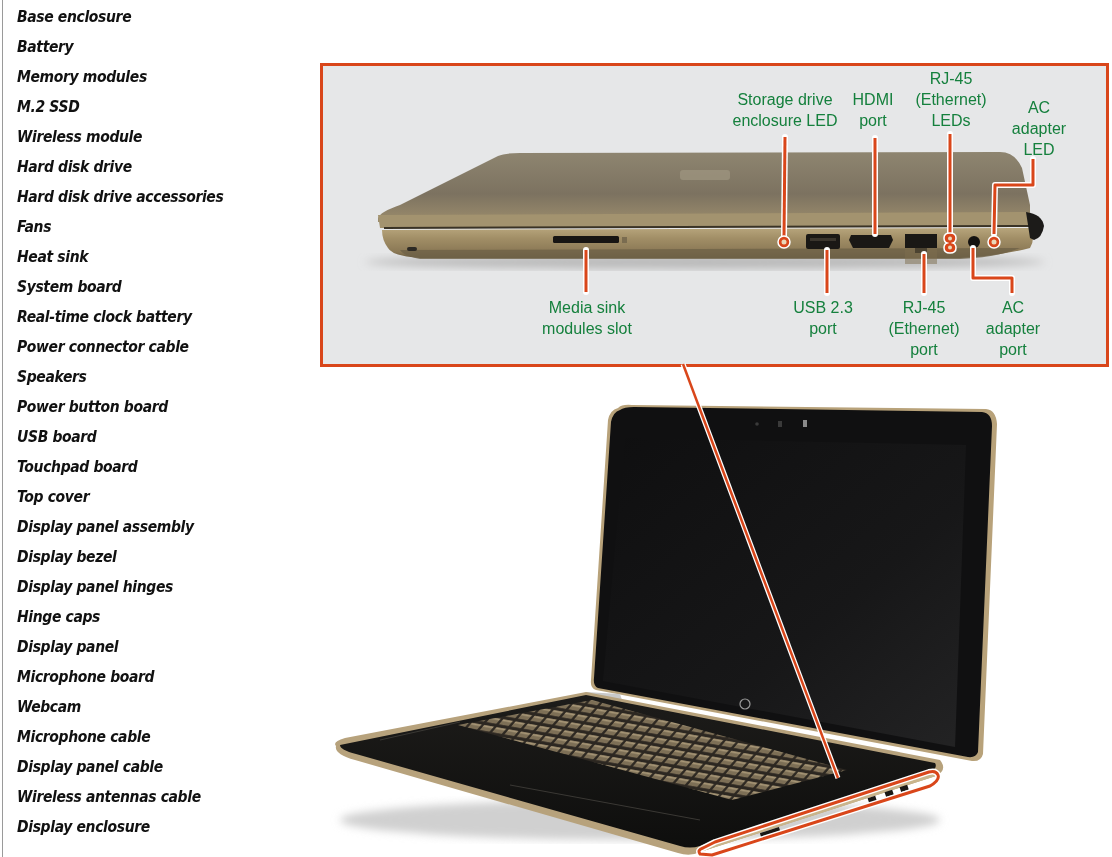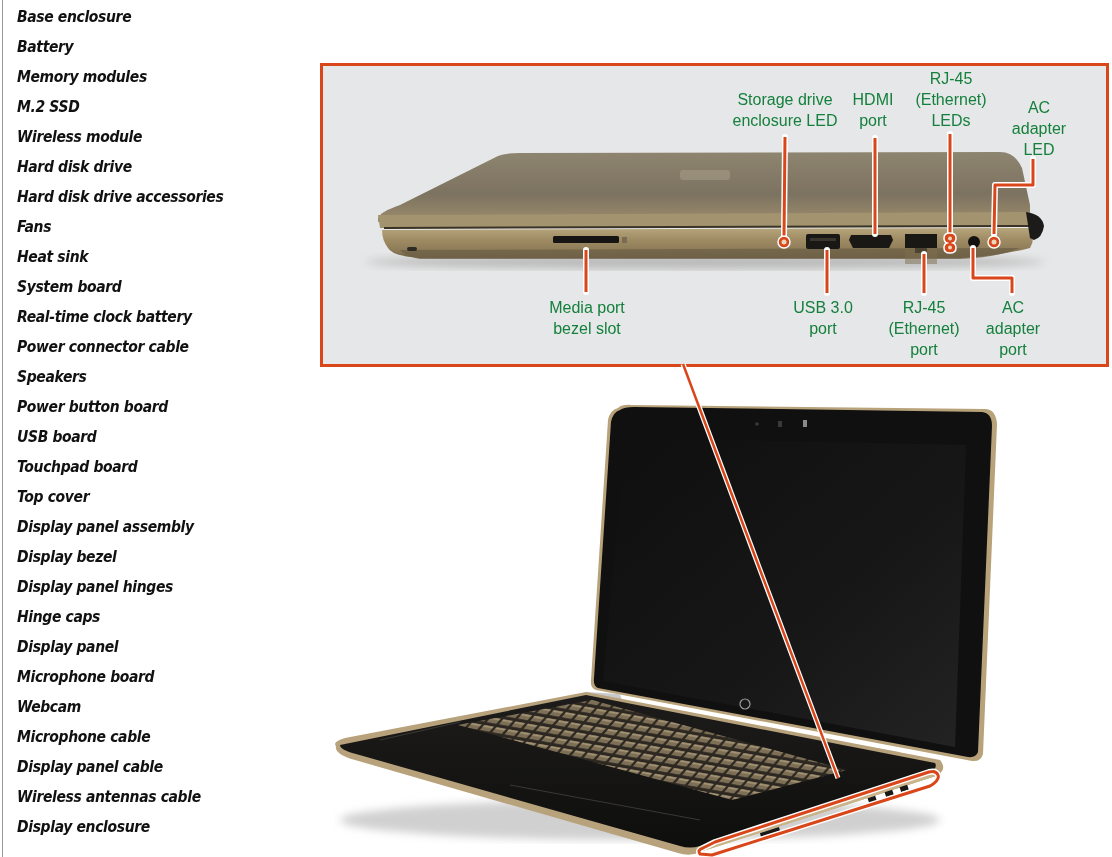--- a/index.html
+++ b/index.html
@@ -203,25 +203,25 @@
   <div>RJ-45</div>
   <div>(Ethernet)</div>
   <div>LEDs</div>
 </div>
 <div class="lbl" style="left:1004px; top:97px; width:70px;">
   <div>AC</div>
   <div>adapter</div>
   <div>LED</div>
 </div>
 <div class="lbl" style="left:532px; top:297px; width:110px;">
-  <div>Media port</div>
-  <div>bezel slot</div>
+  <div>Media sink</div>
+  <div>modules slot</div>
 </div>
 <div class="lbl" style="left:783px; top:297px; width:80px;">
-  <div>USB 3.0</div>
+  <div>USB 2.3</div>
   <div>port</div>
 </div>
 <div class="lbl" style="left:880px; top:297px; width:88px;">
   <div>RJ-45</div>
   <div>(Ethernet)</div>
   <div>port</div>
 </div>
 <div class="lbl" style="left:978px; top:297px; width:70px;">
   <div>AC</div>
   <div>adapter</div>

